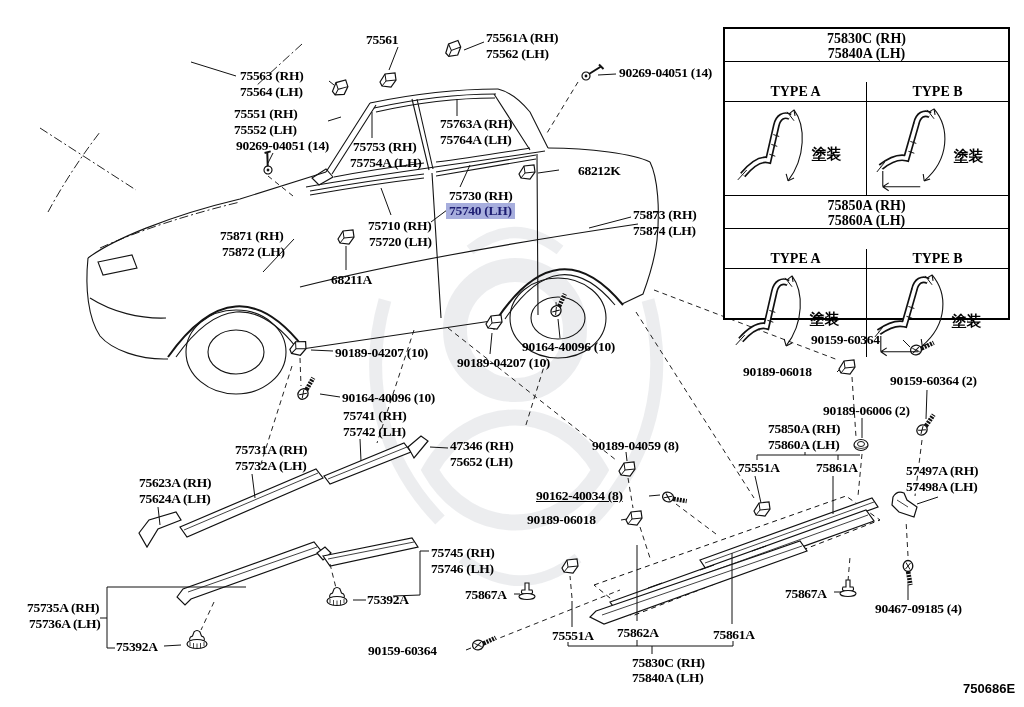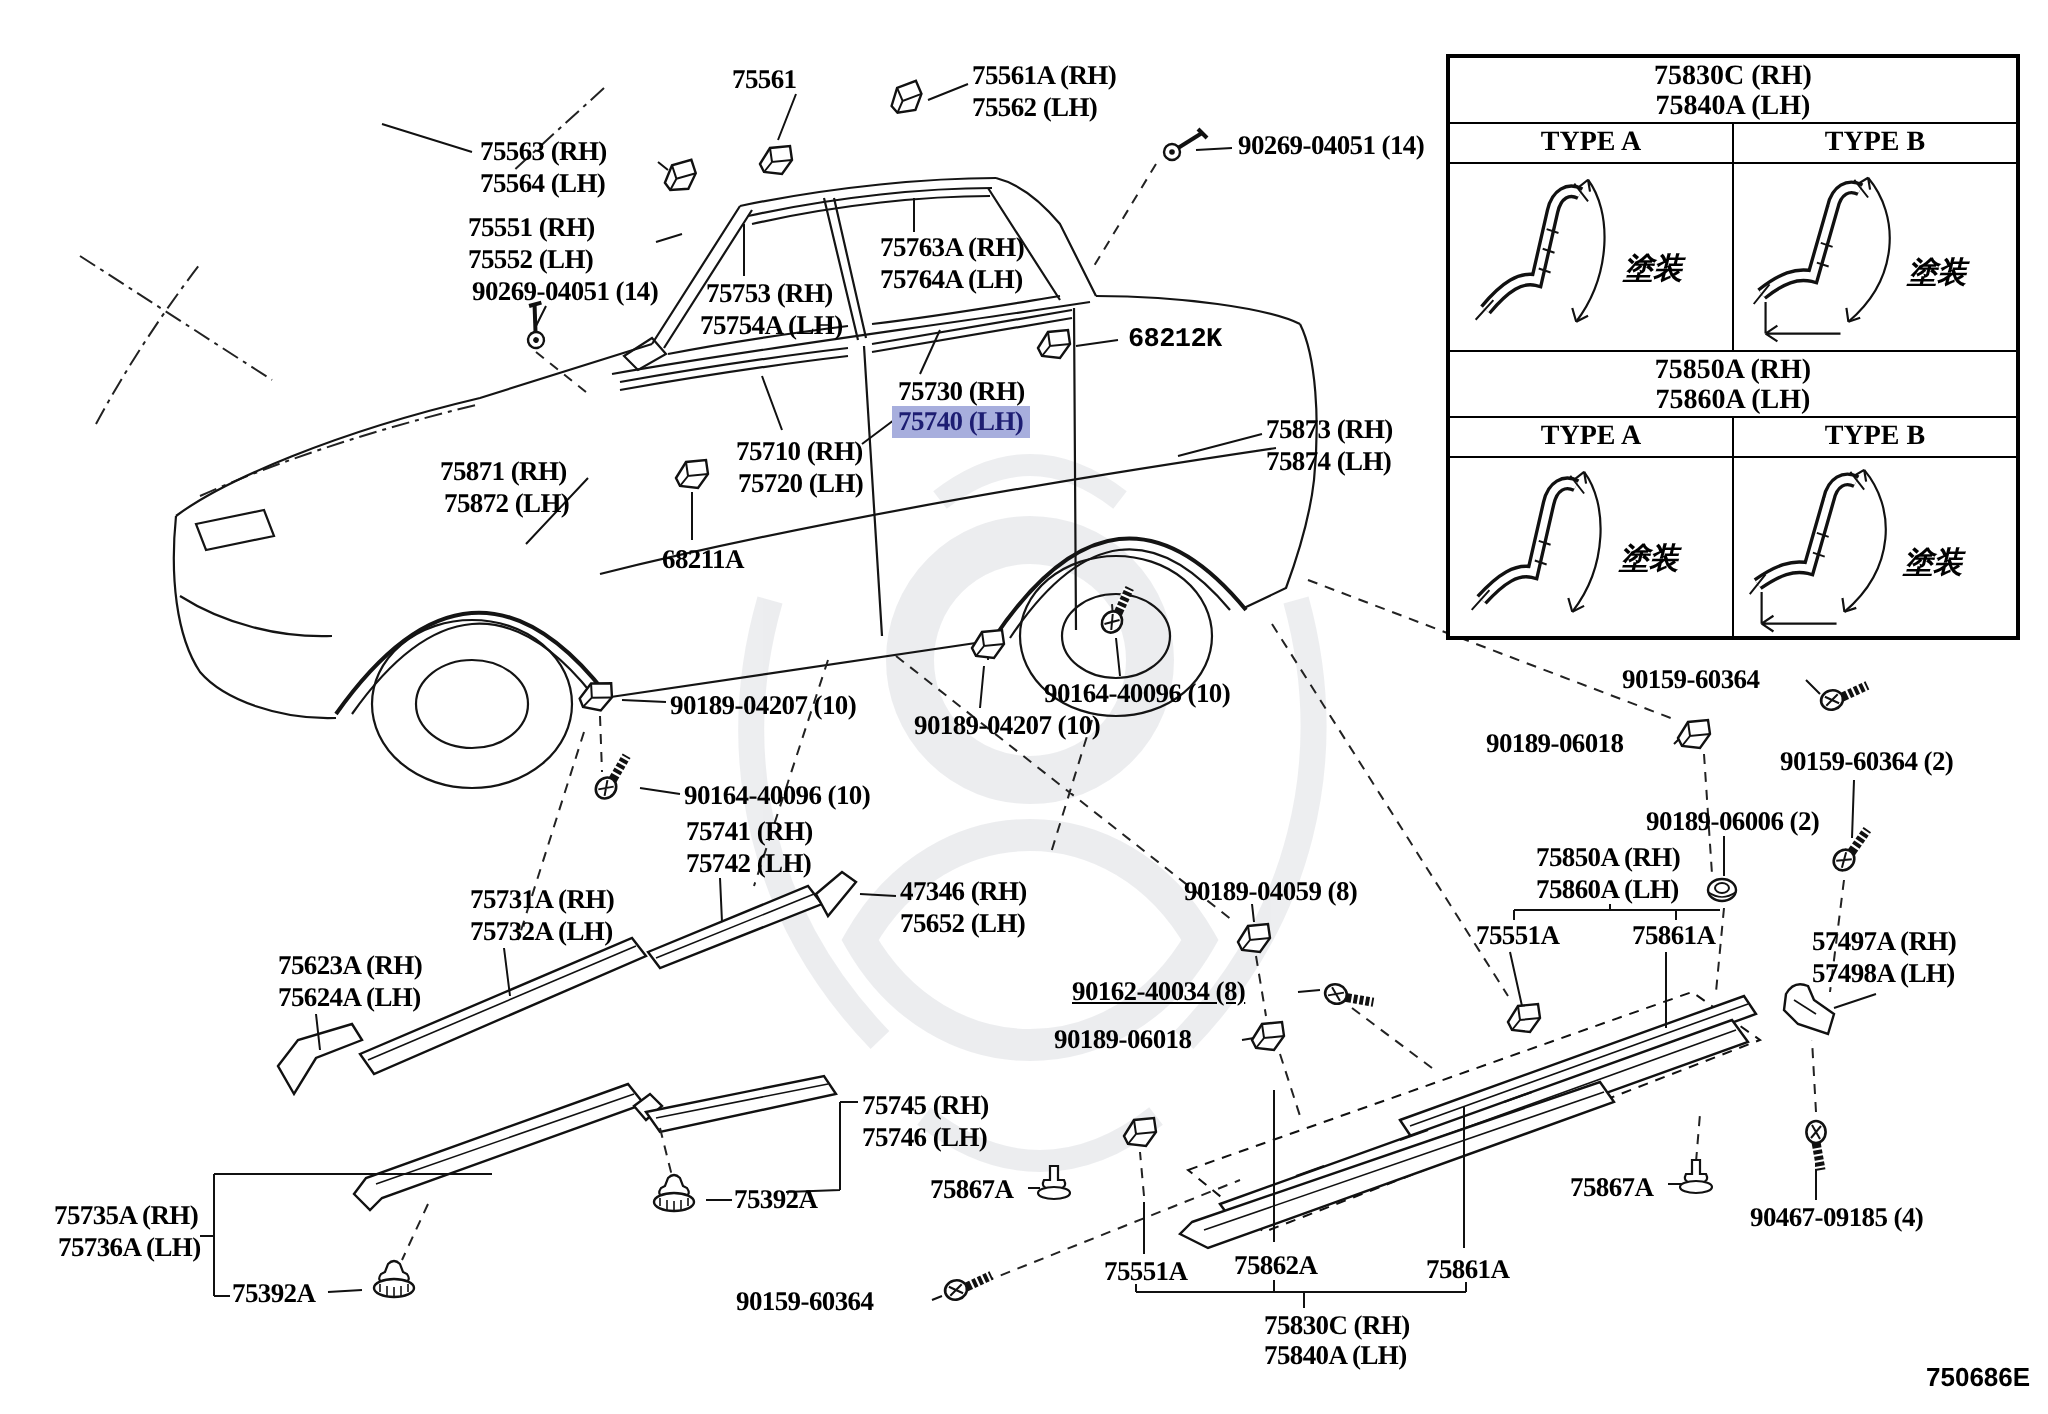--- a/index.html
+++ b/index.html
@@ -11,26 +11,26 @@
   .part-label.hl{background:var(--hl-bg,#a7aedd);color:var(--hl-fg,#1d1d72);
                  padding:1px 3px 2px 3px;margin:-1px -3px -2px -3px;}
   #doc-code{position:absolute;left:963px;top:681px;font-family:"Liberation Sans",sans-serif;
             font-weight:700;font-size:13px;color:#000;z-index:5;}
   
   .spec-table{position:absolute;left:723px;top:27px;width:287px;height:293px;
               border:2px solid #000;box-sizing:border-box;background:#fff;
               display:flex;flex-direction:column;z-index:4;}
   .tbl-title{height:34px;border-bottom:1.6px solid #000;text-align:center;font-weight:700;
              font-size:14px;line-height:15px;padding-top:2px;box-sizing:border-box;}
-  .tbl-typehdr{display:flex;height:21px;border-bottom:1.6px solid #000;box-sizing:border-box;}
+  .tbl-typehdr{display:flex;height:21px;border-bottom:1.6px solid #000;box-sizing:border-box;margin-top:20px;}
   .tbl-typehdr>div{flex:1;text-align:center;font-weight:700;font-size:14px;line-height:19px;}
   .tbl-typehdr>div:first-child{border-right:1.6px solid #000;}
   .tbl-draw{display:flex;flex:1;border-bottom:1.6px solid #000;box-sizing:border-box;}
   .tbl-draw.last{border-bottom:none;}
-  .tbl-draw>div{flex:1;position:relative;font-style:italic;}
+  .tbl-draw>div{flex:1;position:relative;}
   .tbl-draw>div:first-child{border-right:1.6px solid #000;}
   .tbl-draw svg{width:100%;height:100%;display:block;}
   .paint-txt{font-family:"Liberation Serif",serif;font-weight:700;font-size:15px;}
 </style>
 </head>
 <body>
 
 <div id="stage">
 
   <svg id="art" width="1024" height="707" viewBox="0 0 1024 707">
@@ -201,21 +201,21 @@
       <div class="part-label" style="left: 619px; top: 66px;">90269-04051 (14)</div>
       <div class="part-label" style="left: 240px; top: 69px;">75563 (RH)</div>
       <div class="part-label" style="left: 240px; top: 85px;">75564 (LH)</div>
       <div class="part-label" style="left: 234px; top: 107px;">75551 (RH)</div>
       <div class="part-label" style="left: 234px; top: 123px;">75552 (LH)</div>
       <div class="part-label" style="left: 236px; top: 139px;">90269-04051 (14)</div>
       <div class="part-label" style="left: 353px; top: 140px;">75753 (RH)</div>
       <div class="part-label" style="left: 350px; top: 156px;">75754A (LH)</div>
       <div class="part-label" style="left: 440px; top: 117px;">75763A (RH)</div>
       <div class="part-label" style="left: 440px; top: 133px;">75764A (LH)</div>
-      <div class="part-label" style="left: 564px; top: 164px; font-family: Liberation Mono, monospace;">68212K</div>
+      <div class="part-label" style="left: 578px; top: 164px;">68212K</div>
       <div class="part-label" style="left: 449px; top: 189px;">75730 (RH)</div>
       <div class="part-label hl" style="left: 449px; top: 204px;">75740 (LH)</div>
       <div class="part-label" style="left: 368px; top: 219px;">75710 (RH)</div>
       <div class="part-label" style="left: 369px; top: 235px;">75720 (LH)</div>
       <div class="part-label" style="left: 220px; top: 229px;">75871 (RH)</div>
       <div class="part-label" style="left: 222px; top: 245px;">75872 (LH)</div>
       <div class="part-label" style="left: 331px; top: 273px;">68211A</div>
       <div class="part-label" style="left: 633px; top: 208px;">75873 (RH)</div>
       <div class="part-label" style="left: 633px; top: 224px;">75874 (LH)</div>
       <div class="part-label" style="left: 335px; top: 346px;">90189-04207 (10)</div>

